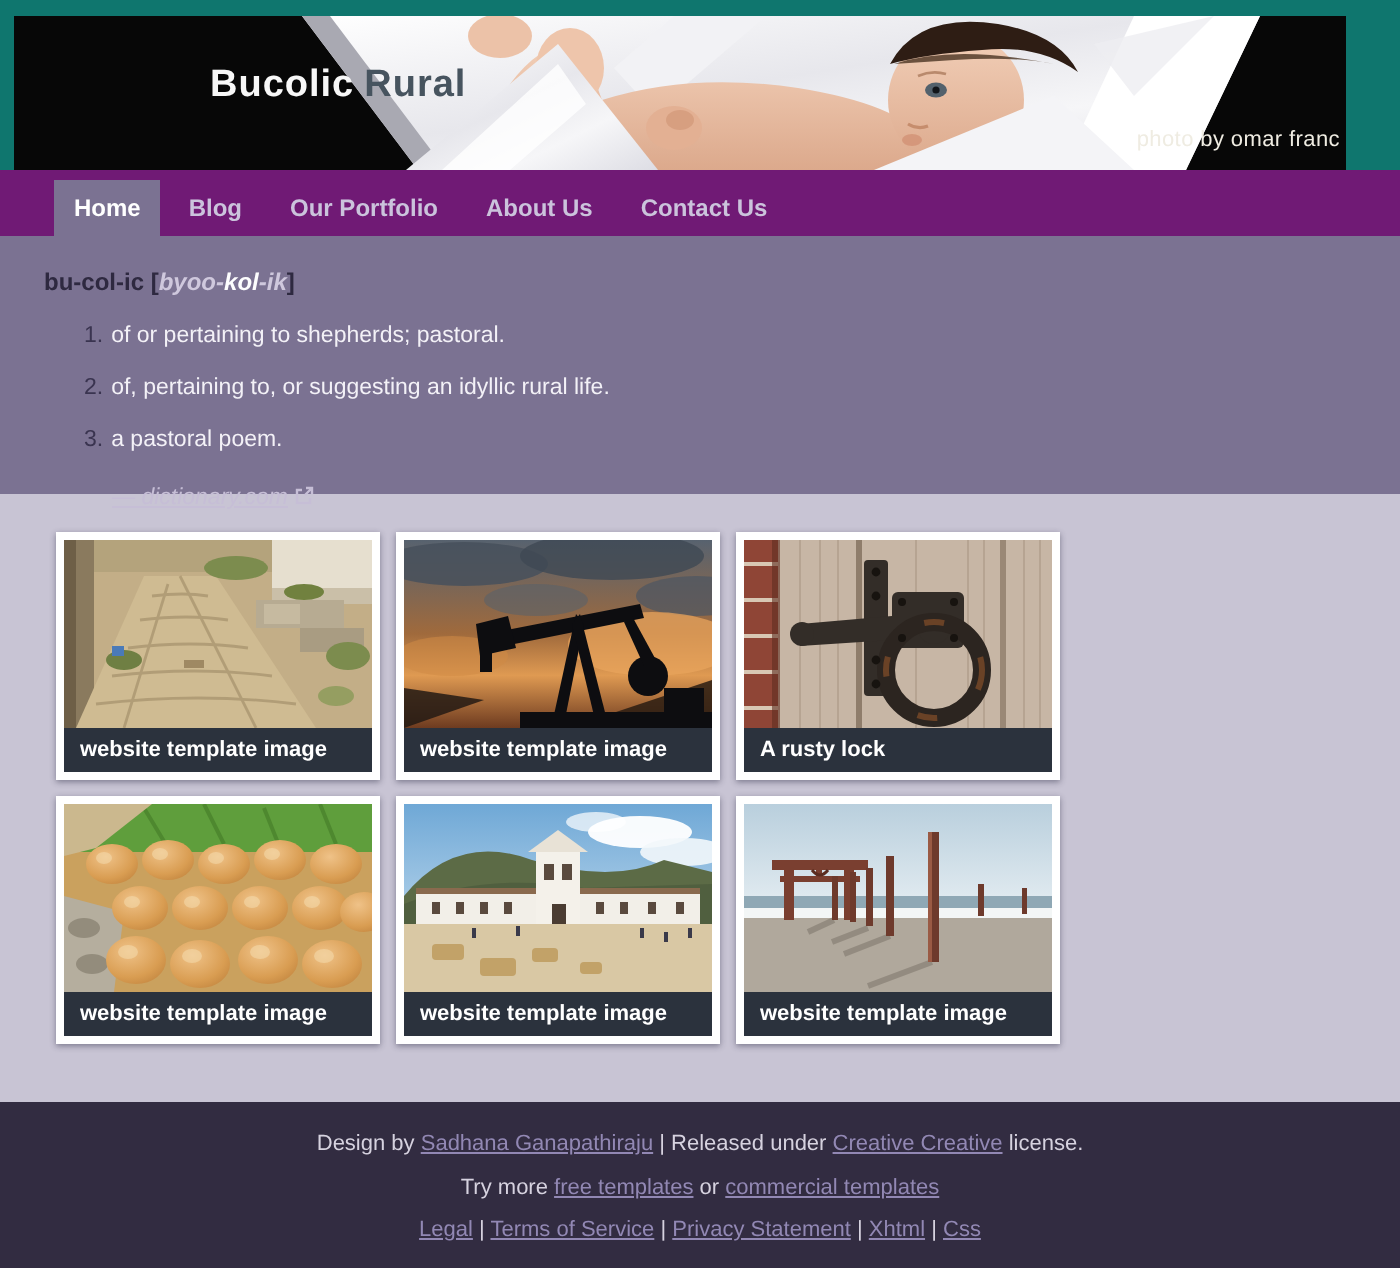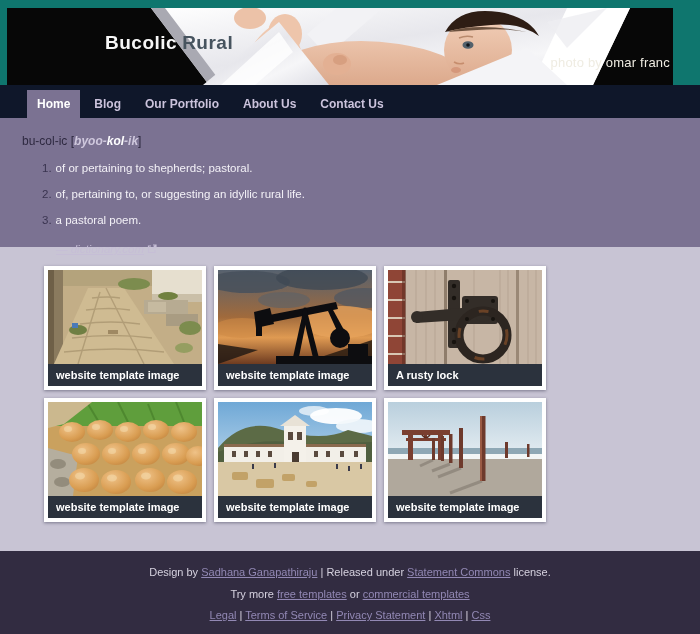--- a/index.html
+++ b/index.html
@@ -12,54 +12,54 @@
   .top-wrap{background:#0f766e;padding:8px 27px 0 7px;}
   .header-box{position:relative;height:77px;background:#000;}
   .header-photo{position:absolute;inset:0;width:100%;height:100%;display:block;}
   .site-title{
     position:absolute;left:98px;top:25px;
     font-size:19px;font-weight:bold;letter-spacing:.5px;line-height:1;
   }
   .title-primary{color:#f7f7f7;}
   .title-secondary{color:#47545f;margin-left:5px;}
   .photo-credit{
-    position:absolute;right:3px;bottom:15px;
-    font-size:13px;color:#efece2;letter-spacing:.2px;
+    position:absolute;right:3px;bottom:9px;
+    font-size:11px;color:#efece2;letter-spacing:.2px;
   }
   
   .nav{
-    background:#0f172a;height:33px;
+    background:#701a75;height:33px;
     display:flex;align-items:flex-end;padding-left:27px;box-sizing:border-box;
   }
   .nav-item{
     font-size:12px;font-weight:bold;color:#cbc3dc;
     padding:7px 10px;margin-right:4px;text-decoration:none;cursor:pointer;
   }
   .nav-item.active{background:#7b7292;color:#ffffff;}
   
   .def-section{
     background:#7b7292;height:129px;box-sizing:border-box;
     padding:16px 20px 0 22px;color:#f3f1f7;
   }
   .dfn-line{font-size:12px;line-height:15px;}
-  .dfn-term,.dfn-bracket{font-weight:normal;color:#2e2940;}
+  .dfn-term,.dfn-bracket{font-weight:bold;color:#2e2940;}
   .dfn-pron{font-style:italic;font-weight:bold;}
   .pron-light{color:#cfc8dd;}
   .pron-white{color:#fdfdfe;}
   .def-list{list-style:none;margin:12px 0 0 0;padding:0 0 0 20px;}
   .def-item{font-size:11.5px;line-height:14px;margin-bottom:7px;color:#f3f1f7;margin-top:12px;}
   .def-num{color:#3a3450;margin-right:4px;}
   .def-source{
     display:inline-block;margin:9px 0 0 34px;
     font-size:11.5px;font-style:italic;
     color:#c6bed6;text-decoration:underline;cursor:pointer;
   }
   .ext-icon{vertical-align:-1px;margin-left:3px;}
   
-  .content{height:304px;box-sizing:border-box;padding:19px 0 0 44px;}
+  .content{height:304px;box-sizing:border-box;padding:19px 0 0 28px;}
   .thumb-row{display:flex;gap:8px;margin-bottom:8px;}
   .thumb{
     background:#fff;padding:4px;width:154px;
     box-shadow:0 1px 3px rgba(30,30,55,.45);cursor:pointer;
   }
   .thumb-img{display:block;width:154px;height:94px;}
   .thumb-caption{
     height:22px;line-height:22px;background:#2b323d;
     color:#fff;font-size:11px;font-weight:bold;padding-left:8px;
     box-sizing:border-box;
@@ -406,16 +406,16 @@
         </g>
         <rect x="92" y="14" width="2" height="65" fill="#9a5a44"></rect>
         <path d="M34,33 Q38,38 42,33" stroke="#5a2c20" stroke-width="1.5" fill="none"></path>
       </svg>
       <div class="thumb-caption">website template image</div>
     </div>
   </div>
 </div>
 
 <div class="footer">
-  <div><span>Design by </span><a>Sadhana Ganapathiraju</a><span> | Released under </span><a>Statement Commons</a><span> license.</span></div>
+  <div><span>Design by </span><a>Sadhana Ganapathiraju</a><span> | Released under </span><a>Creative Creative</a><span> license.</span></div>
   <div><span>Try more </span><a>free templates</a><span> or </span><a>commercial templates</a></div>
   <div><a>Legal</a><span> | </span><a>Terms of Service</a><span> | </span><a>Privacy Statement</a><span> | </span><a>Xhtml</a><span> | </span><a>Css</a></div>
 </div>
 
 </body></html>

